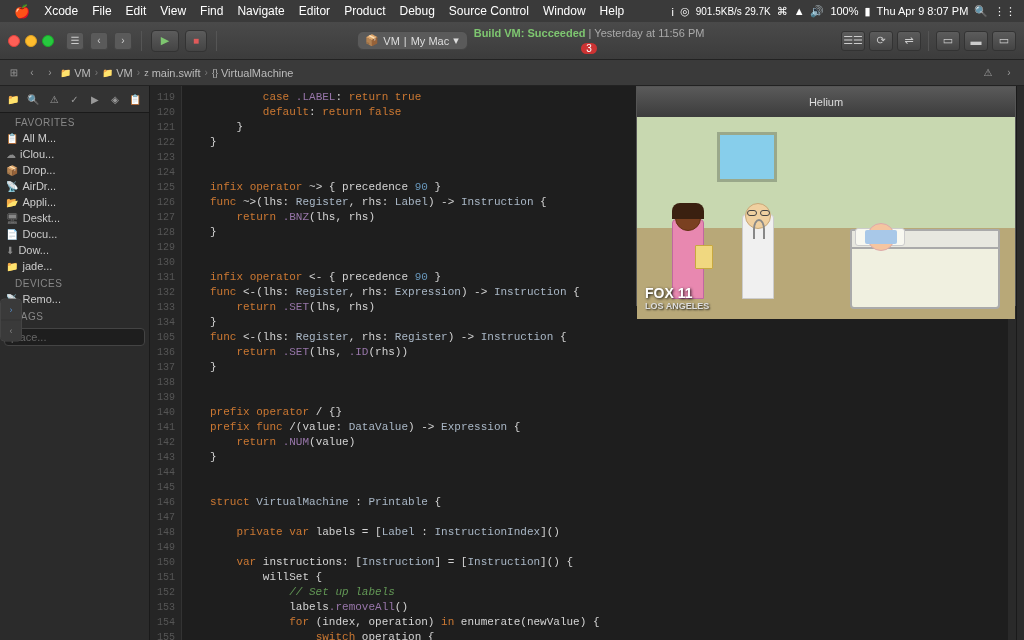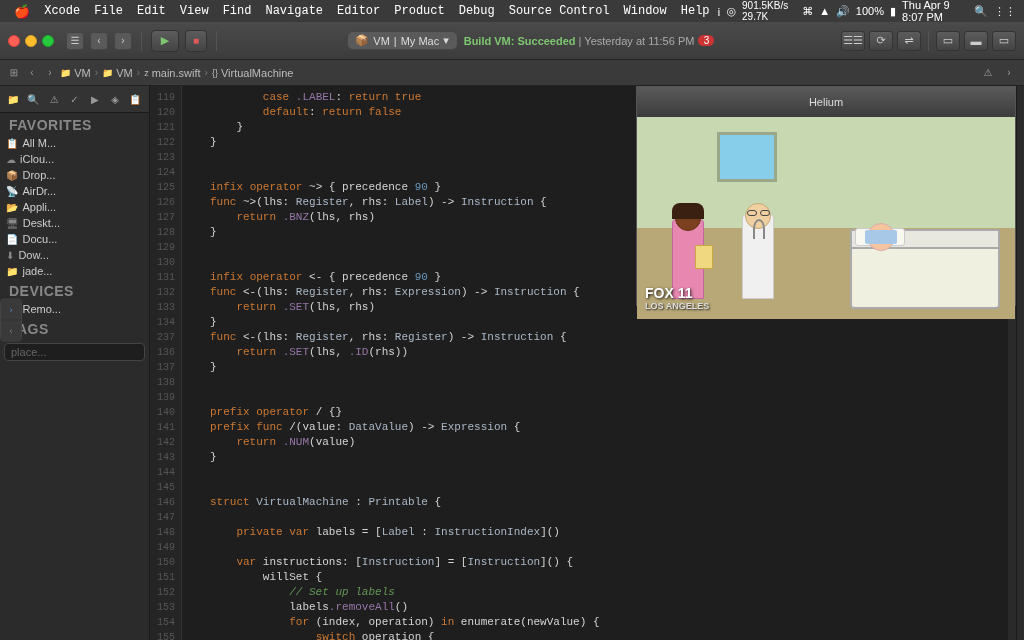--- a/index.html
+++ b/index.html
@@ -29,21 +29,20 @@
       color: #fff;
       padding: 0 6px;
       font-weight: bold;
     }
     .menu-item {
       font-size: 12px;
       color: #fff;
       padding: 2px 6px;
       cursor: default;
       white-space: nowrap;
-      font-family: Liberation Mono, monospace;
     }
     .menubar-right {
       margin-left: auto;
       display: flex;
       align-items: center;
       gap: 6px;
       font-size: 11px;
       color: #fff;
     }
 
@@ -137,20 +136,21 @@
       display: flex;
       align-items: center;
       gap: 4px;
     }
     .title-status {
       font-size: 11px;
       color: #aaa;
       display: flex;
       align-items: center;
       gap: 4px;
+      flex-direction: column;
     }
     .status-success { color: #7ec670; font-weight: bold; }
     .badge-red {
       background: #cc3333;
       color: #fff;
       font-size: 10px;
       border-radius: 8px;
       padding: 0 5px;
       min-width: 16px;
       text-align: center;
@@ -258,24 +258,24 @@
       display: flex;
       align-items: center;
       padding: 2px 6px;
       gap: 4px;
       font-size: 11px;
       color: #ccc;
       cursor: pointer;
     }
     .sidebar-item-icon { font-size: 10px; color: #888; }
     .sidebar-group-label {
-      font-size: 14px;
+      font-size: 10px;
       color: #888;
-      padding: 4px 9px 2px;
-      font-weight: bold;
+      padding: 4px 15px 2px;
+      font-weight: normal;
       text-transform: uppercase;
       letter-spacing: 0.5px;
     }
     .sidebar-search {
       margin: 4px;
       background: #1e1e1e;
       border: 1px solid #444;
       border-radius: 4px;
       padding: 2px 6px;
       font-size: 11px;
@@ -658,21 +658,21 @@
             <div class="ln">125</div>
             <div class="ln">126</div>
             <div class="ln">127</div>
             <div class="ln">128</div>
             <div class="ln">129</div>
             <div class="ln">130</div>
             <div class="ln">131</div>
             <div class="ln">132</div>
             <div class="ln">133</div>
             <div class="ln">134</div>
-            <div class="ln">237</div>
+            <div class="ln">105</div>
             <div class="ln">136</div>
             <div class="ln">137</div>
             <div class="ln">138</div>
             <div class="ln">139</div>
             <div class="ln">140</div>
             <div class="ln">141</div>
             <div class="ln">142</div>
             <div class="ln">143</div>
             <div class="ln">144</div>
             <div class="ln">145</div>

